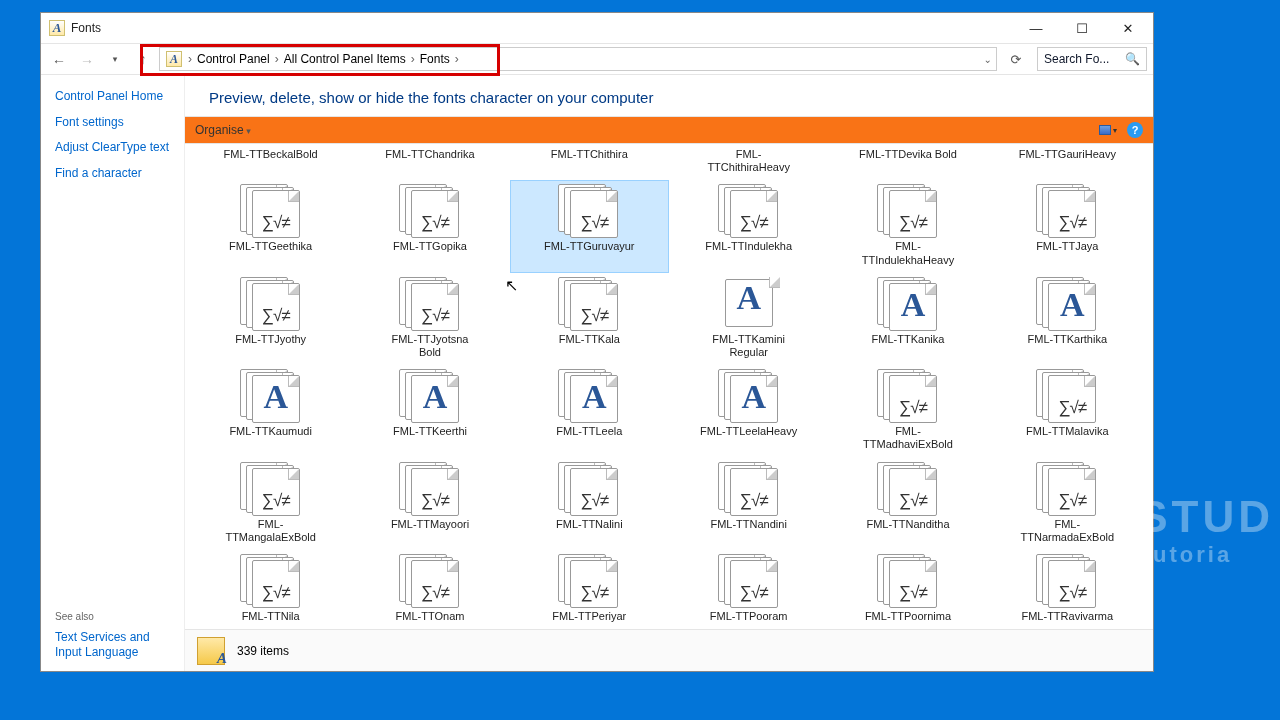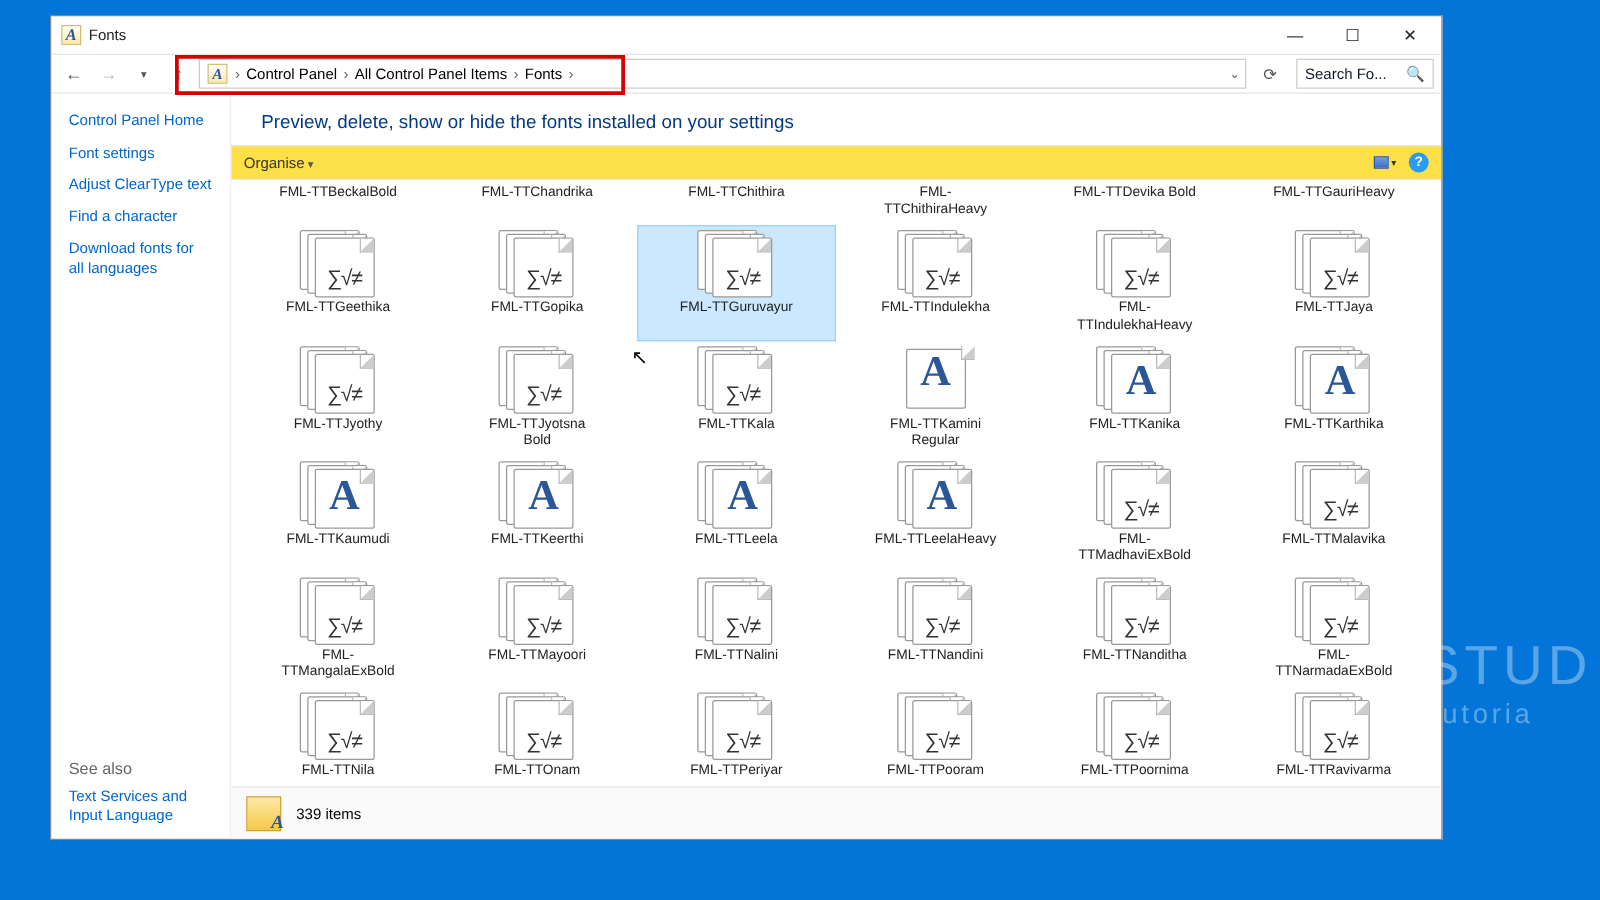--- a/index.html
+++ b/index.html
@@ -18,24 +18,24 @@
 .breadcrumb-wrap .bicon { width: 16px; height: 16px; margin: 0 4px 0 2px; display: inline-flex; align-items: center; justify-content: center; font-family: Georgia, serif; font-weight: bold; font-style: italic; color: #2b5797; font-size: 12px; background: linear-gradient(#fff,#ffe9a8); border: 1px solid #d0c070; }
 .crumb { padding: 0 3px; cursor: default; }
 .chev { color: #666; padding: 0 2px; }
 .addrbar .dd { color: #666; font-size: 10px; margin-left: auto; }
 .refresh { width: 22px; height: 22px; display: flex; align-items: center; justify-content: center; color: #555; margin-left: 4px; font-size: 13px; }
 .searchbox { width: 110px; height: 24px; border: 1px solid #ccc; margin-left: 6px; padding: 0 6px; font-size: 12px; color: #0f172a; display: flex; align-items: center; justify-content: space-between; }
 .body { flex: 1; display: flex; overflow: hidden; }
 .sidebar { width: 144px; padding: 14px 14px 0 14px; font-size: 12px; color: #0066cc; border-right: 1px solid #eee; display: flex; flex-direction: column; }
 .sidebar .home { color: #0066cc; margin-bottom: 14px; }
 .sidebar .link { margin-bottom: 10px; line-height: 1.3; cursor: pointer; }
-.sidebar .seealso { margin-top: auto; color: #666; font-size: 13px; margin-bottom: 8px; }
+.sidebar .seealso { margin-top: auto; color: #666; font-size: 10px; margin-bottom: 8px; }
 .main { flex: 1; display: flex; flex-direction: column; overflow: hidden; }
 .heading { color: #003a85; font-size: 15px; padding: 14px 24px 10px 24px; }
-.toolbar { height: 28px; border-top: 1px solid #e5e5e5; border-bottom: 1px solid #e5e5e5; display: flex; align-items: center; padding: 0 10px; font-size: 12px; background: #fde047; }
+.toolbar { height: 28px; border-top: 1px solid #e5e5e5; border-bottom: 1px solid #e5e5e5; display: flex; align-items: center; padding: 0 10px; font-size: 12px; background: #f97316; }
 .toolbar .org { color: #333; cursor: default; }
 .toolbar .org::after { content: " ▾"; font-size: 9px; color: #555; }
 .toolbar .rightctrls { margin-left: auto; display: flex; align-items: center; gap: 10px; }
 .viewbtn { display: flex; align-items: center; gap: 2px; color: #333; font-size: 13px; }
 .viewbtn .sq { width: 12px; height: 10px; background: linear-gradient(#6fa0e0,#3a6cc8); border: 1px solid #2a5aa0; }
 .viewbtn .caret { font-size: 8px; color: #333; }
 .help { width: 16px; height: 16px; border-radius: 50%; background: #299bf1; color: #fff; display: flex; align-items: center; justify-content: center; font-size: 11px; font-weight: bold; }
 .grid-scroll { flex: 1; overflow-y: scroll; position: relative; }
 .grid { display: grid; grid-template-columns: repeat(6, 1fr); padding: 4px 6px 6px 6px; }
 .font-item { display: flex; flex-direction: column; align-items: center; padding: 4px 2px 6px 2px; cursor: default; }
@@ -51,21 +51,21 @@
 .icon-single .page { position: static; }
 .icon-single { display: flex; align-items: center; justify-content: center; }
 .label { font-size: 11px; color: #222; text-align: center; line-height: 1.2; max-width: 100px; word-wrap: break-word; }
 .grid-scroll::-webkit-scrollbar { width: 16px; }
 .grid-scroll::-webkit-scrollbar-track { background: #f0f0f0; }
 .grid-scroll::-webkit-scrollbar-thumb { background: #c1c1c1; border: 1px solid #a0a0a0; }
 .statusbar { height: 42px; border-top: 1px solid #e5e5e5; display: flex; align-items: center; padding: 0 12px; gap: 12px; font-size: 12px; background: #fafafa; }
 .statusbar .foldericon { width: 28px; height: 28px; background: linear-gradient(#ffe9a8,#f5c94a); border: 1px solid #d0a030; position: relative; }
 .statusbar .foldericon .a { position: absolute; right: -3px; bottom: -3px; font-family: Georgia,serif; font-weight: bold; font-style: italic; color: #2b5797; font-size: 15px; }
 .cursor { position: absolute; left: 505px; top: 276px; font-size: 16px; color: #000; pointer-events: none; z-index: 10; }
-.watermark { position: absolute; right: 6px; top: 508px; color: rgba(255,255,255,.35); font-size: 44px; font-weight: 400; letter-spacing: 4px; pointer-events: none; }
+.watermark { position: absolute; right: 6px; top: 492px; color: rgba(255,255,255,.35); font-size: 44px; font-weight: 700; letter-spacing: 4px; pointer-events: none; }
 .watermark small { display: block; font-size: 22px; letter-spacing: 3px; }
 </style>
 </head>
 <body>
 
 <div class="window">
   <div class="titlebar">
     <span class="icon">A</span>
     <span class="title">Fonts</span>
     <div class="winbtns">
@@ -98,30 +98,29 @@
     </div>
   </div>
 
   <div class="body">
     <div class="sidebar">
       <div class="home link">Control Panel Home</div>
       <div id="sidebar-links">
           <div class="link">Font settings</div>
           <div class="link">Adjust ClearType text</div>
           <div class="link">Find a character</div>
-          <div class="link">Download fonts for all languages</div>
         </div>
       <div class="seealso">See also</div>
       <div id="sidebar-seealso">
           <div class="link">Text Services and Input Language</div>
         </div>
     </div>
 
     <div class="main">
-      <div class="heading">Preview, delete, show or hide the fonts installed on your settings</div>
+      <div class="heading">Preview, delete, show or hide the fonts character on your computer</div>
       <div class="toolbar">
         <span class="org">Organise</span>
         <div class="rightctrls">
           <div class="viewbtn">
               <span class="sq"></span>
               <span class="caret">▾</span>
             </div>
           <div class="help">?</div>
         </div>
       </div>

